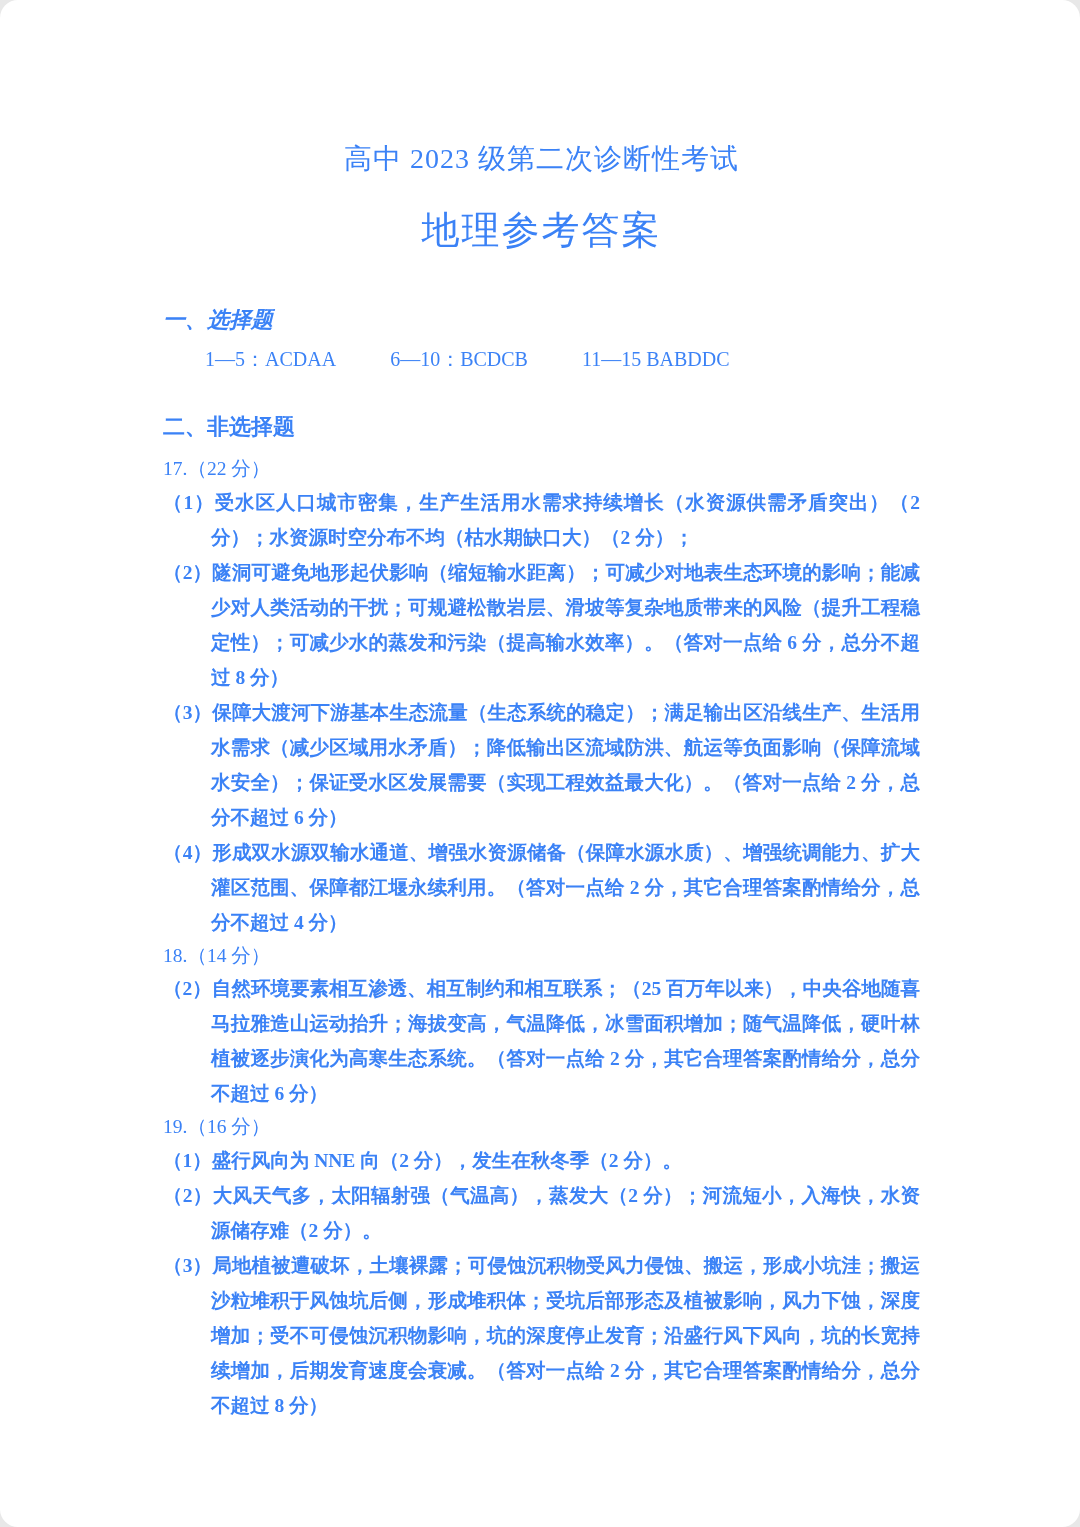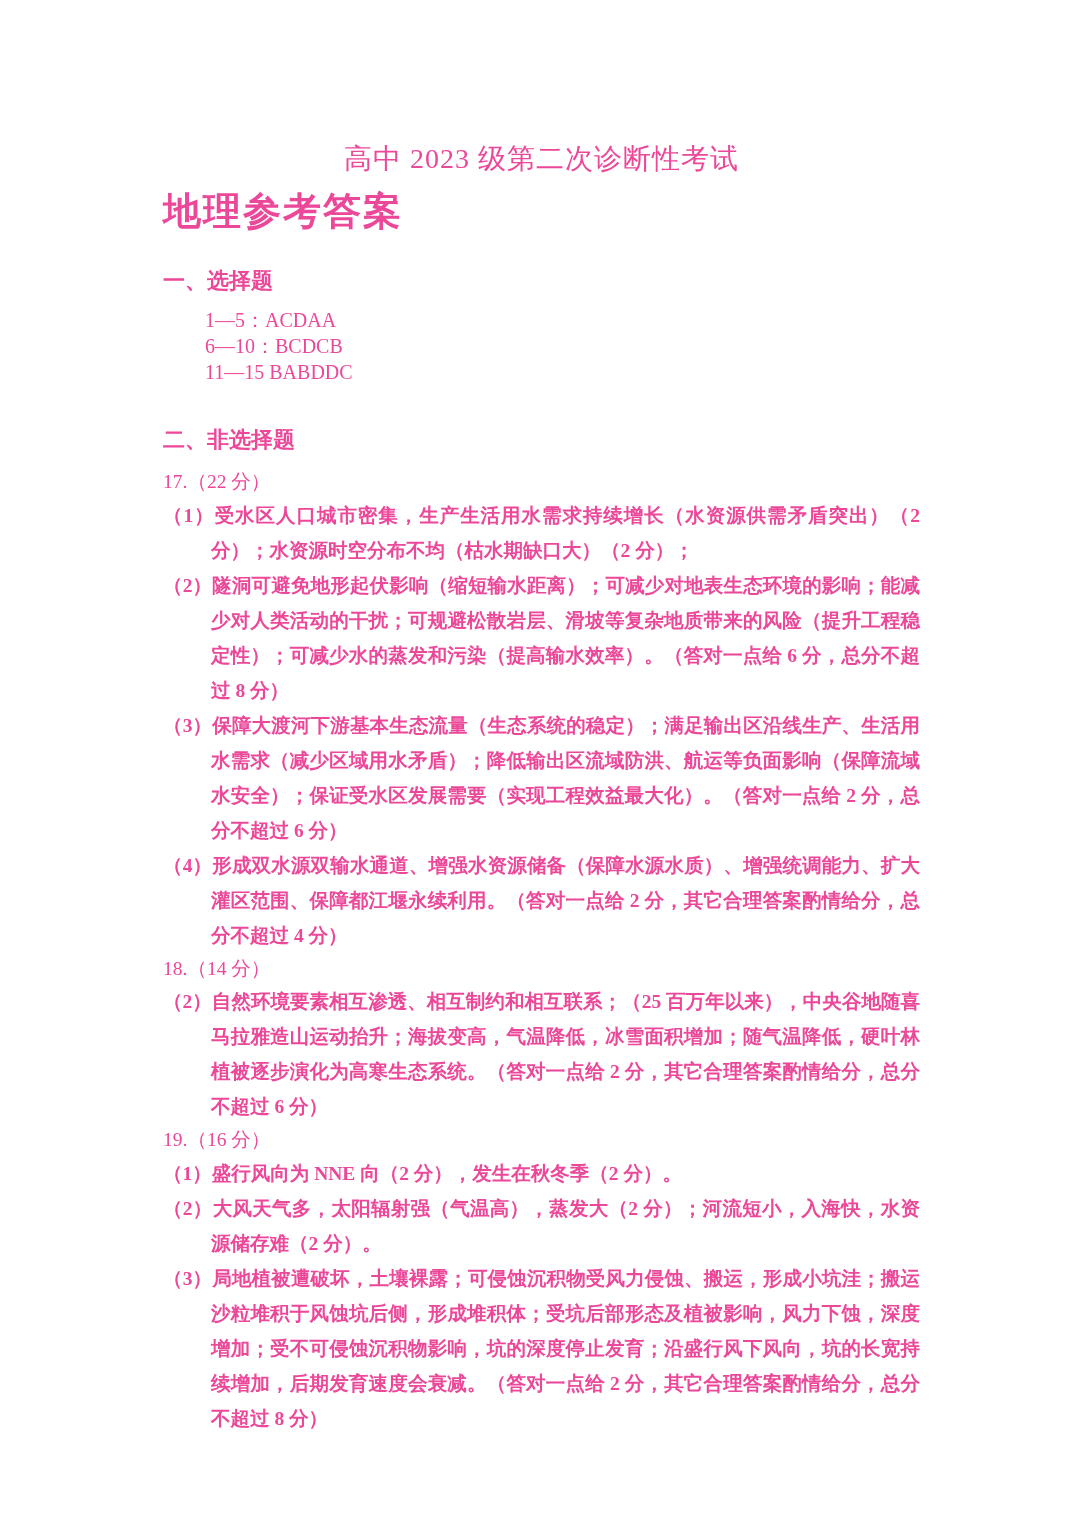--- a/index.html
+++ b/index.html
@@ -3,58 +3,59 @@
 <meta charset="utf-8">
 <style>
   * { margin: 0; padding: 0; box-sizing: border-box; }
   html, body { background: #e8e8e8; }
   .page {
     position: relative;
     width: 1080px;
     height: 1527px;
     margin: 0 auto;
     background: #ffffff;
-    color: #ec4899;
+    color: #3b82f6;
     font-family: "Liberation Serif", "DejaVu Serif", serif;
     overflow: hidden;
+    border-radius: 18px;
   }
   .content {
     padding: 142px 160px 0 163px;
   }
   .doc-title {
     text-align: center;
     font-size: 28px;
     line-height: 34px;
     letter-spacing: 1px;
     font-family: "Liberation Serif", "DejaVu Serif", serif;
   }
   .doc-subtitle {
-    margin-top: 12px;
+    margin-top: 31px;
+    text-align: center;
     font-size: 38px;
     line-height: 46px;
-    font-weight: 700;
+    font-weight: 400;
     letter-spacing: 2px;
     font-family: "Liberation Sans", "DejaVu Sans", sans-serif;
   }
   .section-heading {
     font-size: 22px;
     line-height: 26px;
     font-weight: 700;
     font-family: "Liberation Sans", "DejaVu Sans", sans-serif;
   }
-  .heading-choice { margin-top: 34px; }
+  .heading-choice { margin-top: 54px; font-style: italic; }
   .heading-fr { margin-top: 42px; }
   .answers-row {
     margin-top: 13px;
     padding-left: 42px;
     display: flex;
     column-gap: 54px;
     font-size: 20px;
     line-height: 26px;
-    flex-direction: column;
   }
   .question { }
   .question.first { margin-top: 13px; }
   .q-number {
     font-size: 19.5px;
     line-height: 31.5px;
   }
   .item {
     font-size: 19.5px;
     line-height: 35px;

